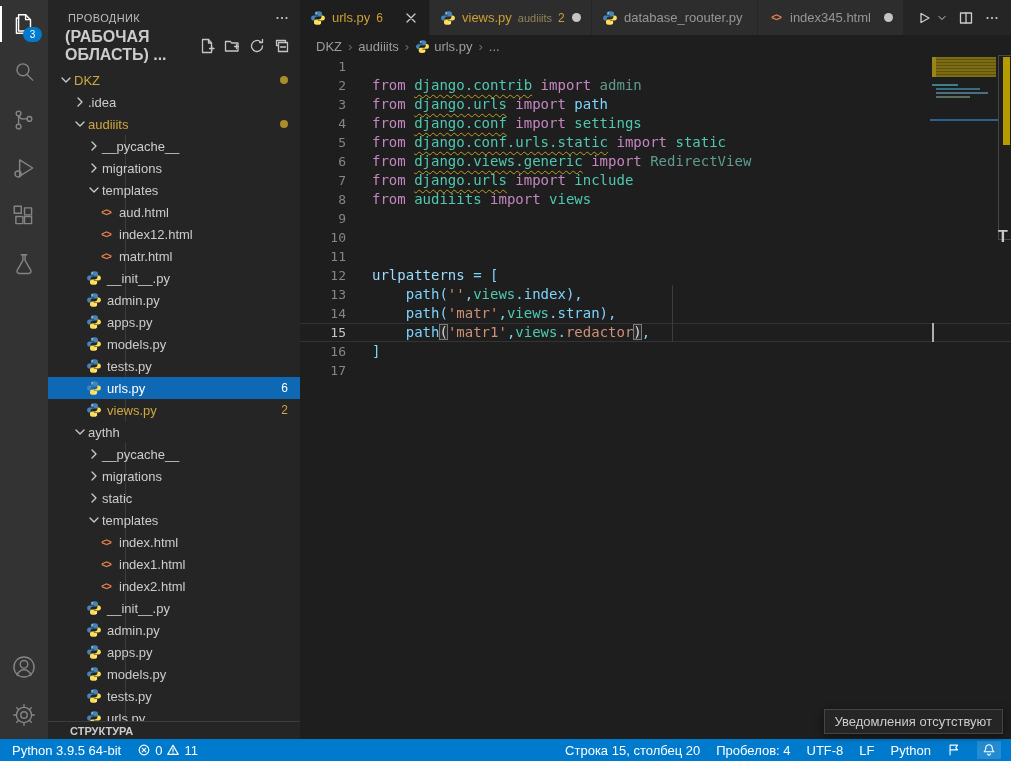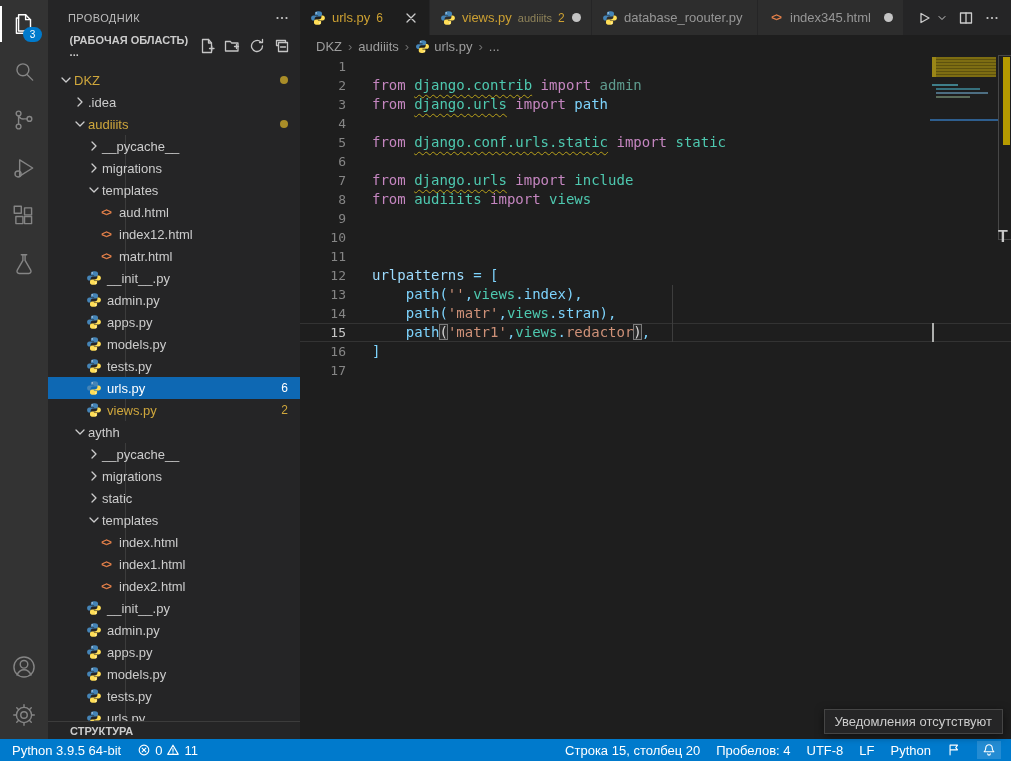--- a/index.html
+++ b/index.html
@@ -17,21 +17,21 @@
   .ab-badge{position:absolute;right:6px;bottom:6px;min-width:15px;height:15px;border-radius:8px;background:#007acc;color:#fff;
             font-size:10px;line-height:15px;text-align:center;padding:0 2px;}
   #ab-bottom{position:absolute;left:0;bottom:0;width:48px;}
 
   
   #sidebar{position:absolute;left:48px;top:0;width:252px;height:739px;background:#252526;z-index:4;overflow:hidden;}
   #sb-title{position:absolute;top:0;left:0;right:0;height:35px;display:flex;align-items:center;padding:0 10px 0 20px;
             font-size:11px;letter-spacing:.4px;color:#bbbbbb;z-index:3;background:#252526;}
   #sb-title .icon{width:16px;height:16px;margin-left:auto;color:#cccccc;cursor:pointer;}
   #ws-header{position:absolute;top:35px;left:0;right:0;height:22px;display:flex;align-items:center;gap:2px;
-             padding:0 10px 0 4px;font-size:11px;font-weight:bold;color:#cccccc;background:#252526;z-index:3;}
+             padding:0 10px 0 4px;font-size:16px;font-weight:bold;color:#cccccc;background:#252526;z-index:3;}
   #ws-header .twisty{width:16px;height:16px;color:#cccccc;}
   #ws-actions{margin-left:auto;display:flex;gap:9px;}
   #ws-actions .icon{width:16px;height:16px;color:#c5c5c5;cursor:pointer;}
   #tree{position:absolute;left:0;top:0;right:0;bottom:0;margin-top:27px;}
   .tree-row{position:absolute;left:0;width:252px;height:22px;display:flex;align-items:center;font-size:13px;color:#cccccc;cursor:pointer;}
   .tree-row.selected{background:#0e68b3;color:#ffffff;}
   .tree-row .twisty{width:16px;height:16px;flex:none;color:#cccccc;}
   .tree-row .ficon{width:16px;height:16px;flex:none;margin-right:5px;font-size:10px;}
   .tree-row .lbl{white-space:nowrap;}
   .tree-row .lbl.gold{color:#cfa73c;}
@@ -620,23 +620,23 @@
         </span>
         <span class="bc-sep">›</span>
         <span class="bc-item">
           <span>...</span>
         </span>
       </div>
     <div id="code">
         <div class="line"><span class="ln">1</span><span class="ctext"></span></div>
         <div class="line"><span class="ln">2</span><span class="ctext"><span class="tok-kw">from </span><span class="tok-sq">django.contrib</span><span class="tok-kw"> import </span><span class="tok-dim">admin</span></span></div>
         <div class="line"><span class="ln">3</span><span class="ctext"><span class="tok-kw">from </span><span class="tok-sq">django.urls</span><span class="tok-kw"> import </span><span class="tok-txt">path</span></span></div>
-        <div class="line"><span class="ln">4</span></div>
+        <div class="line"><span class="ln">4</span><span class="ctext"><span class="tok-kw">from </span><span class="tok-sq">django.conf</span><span class="tok-kw"> import </span><span class="tok-mod">settings</span></span></div>
         <div class="line"><span class="ln">5</span><span class="ctext"><span class="tok-kw">from </span><span class="tok-sq">django.conf.urls.static</span><span class="tok-kw"> import </span><span class="tok-mod">static</span></span></div>
-        <div class="line"><span class="ln">6</span></div>
+        <div class="line"><span class="ln">6</span><span class="ctext"><span class="tok-kw">from </span><span class="tok-sq">django.views.generic</span><span class="tok-kw"> import </span><span class="tok-dim">RedirectView</span></span></div>
         <div class="line"><span class="ln">7</span><span class="ctext"><span class="tok-kw">from </span><span class="tok-sq">django.urls</span><span class="tok-kw"> import </span><span class="tok-mod">include</span></span></div>
         <div class="line"><span class="ln">8</span><span class="ctext"><span class="tok-kw">from </span><span class="tok-mod">audiiits</span><span class="tok-kw"> import </span><span class="tok-mod">views</span></span></div>
         <div class="line"><span class="ln">9</span><span class="ctext"></span></div>
         <div class="line"><span class="ln">10</span><span class="ctext"></span></div>
         <div class="line"><span class="ln">11</span><span class="ctext"></span></div>
         <div class="line"><span class="ln">12</span><span class="ctext"><span class="tok-var">urlpatterns</span><span class="tok-txt"> = [</span></span></div>
         <div class="line"><span class="ln">13</span><span class="ctext"><span class="tok-txt">    path(</span><span class="tok-str">''</span><span class="tok-txt">,</span><span class="tok-mod">views</span><span class="tok-txt">.index),</span></span></div>
         <div class="line"><span class="ln">14</span><span class="ctext"><span class="tok-txt">    path(</span><span class="tok-str">'matr'</span><span class="tok-txt">,</span><span class="tok-mod">views</span><span class="tok-txt">.stran),</span></span></div>
         <div class="line current"><span class="ln">15</span><span class="ctext"><span class="tok-txt">    path</span><span class="tok-brk">(</span><span class="tok-str">'matr1'</span><span class="tok-txt">,</span><span class="tok-mod">views</span><span class="tok-txt">.</span><span class="tok-str">redactor</span><span class="tok-brk">)</span><span class="tok-txt">,</span></span></div>
         <div class="line"><span class="ln">16</span><span class="ctext"><span class="tok-txt">]</span></span></div>

